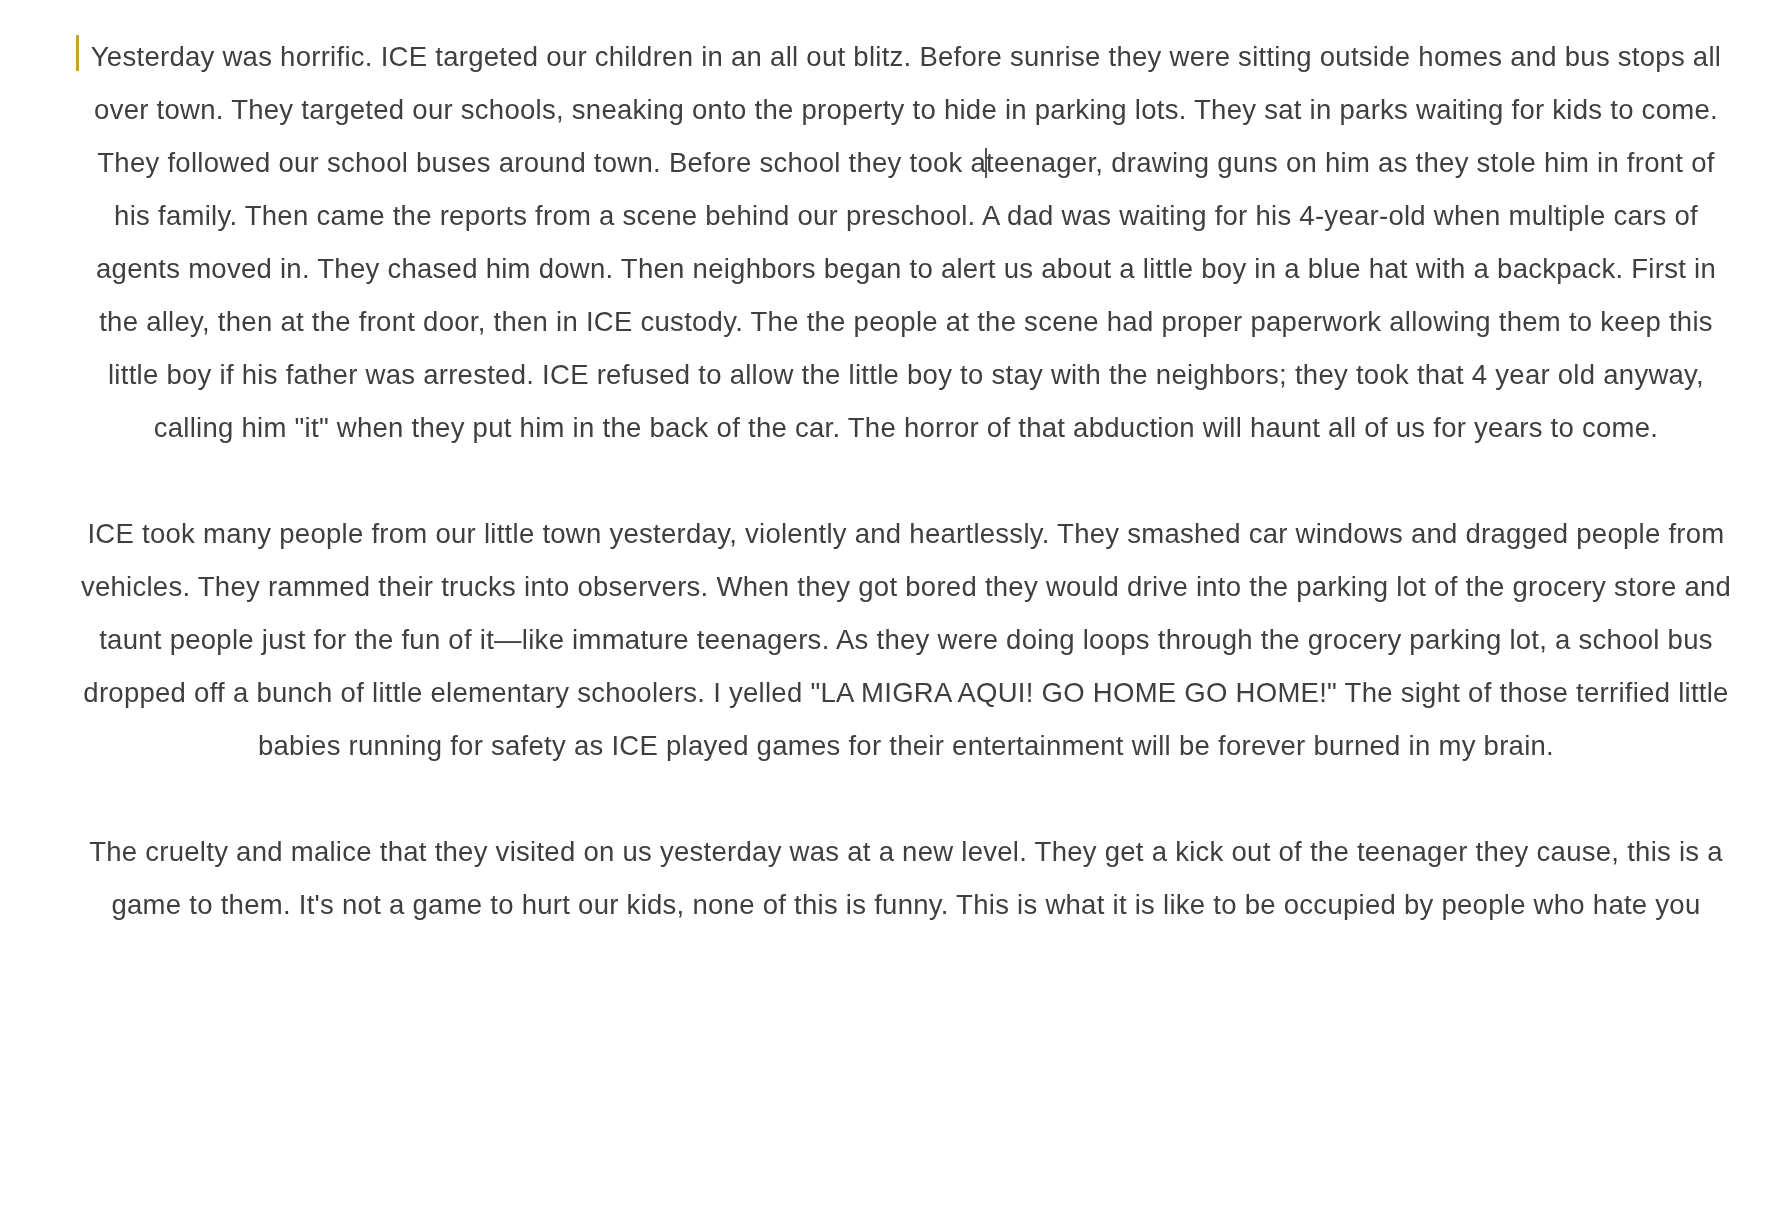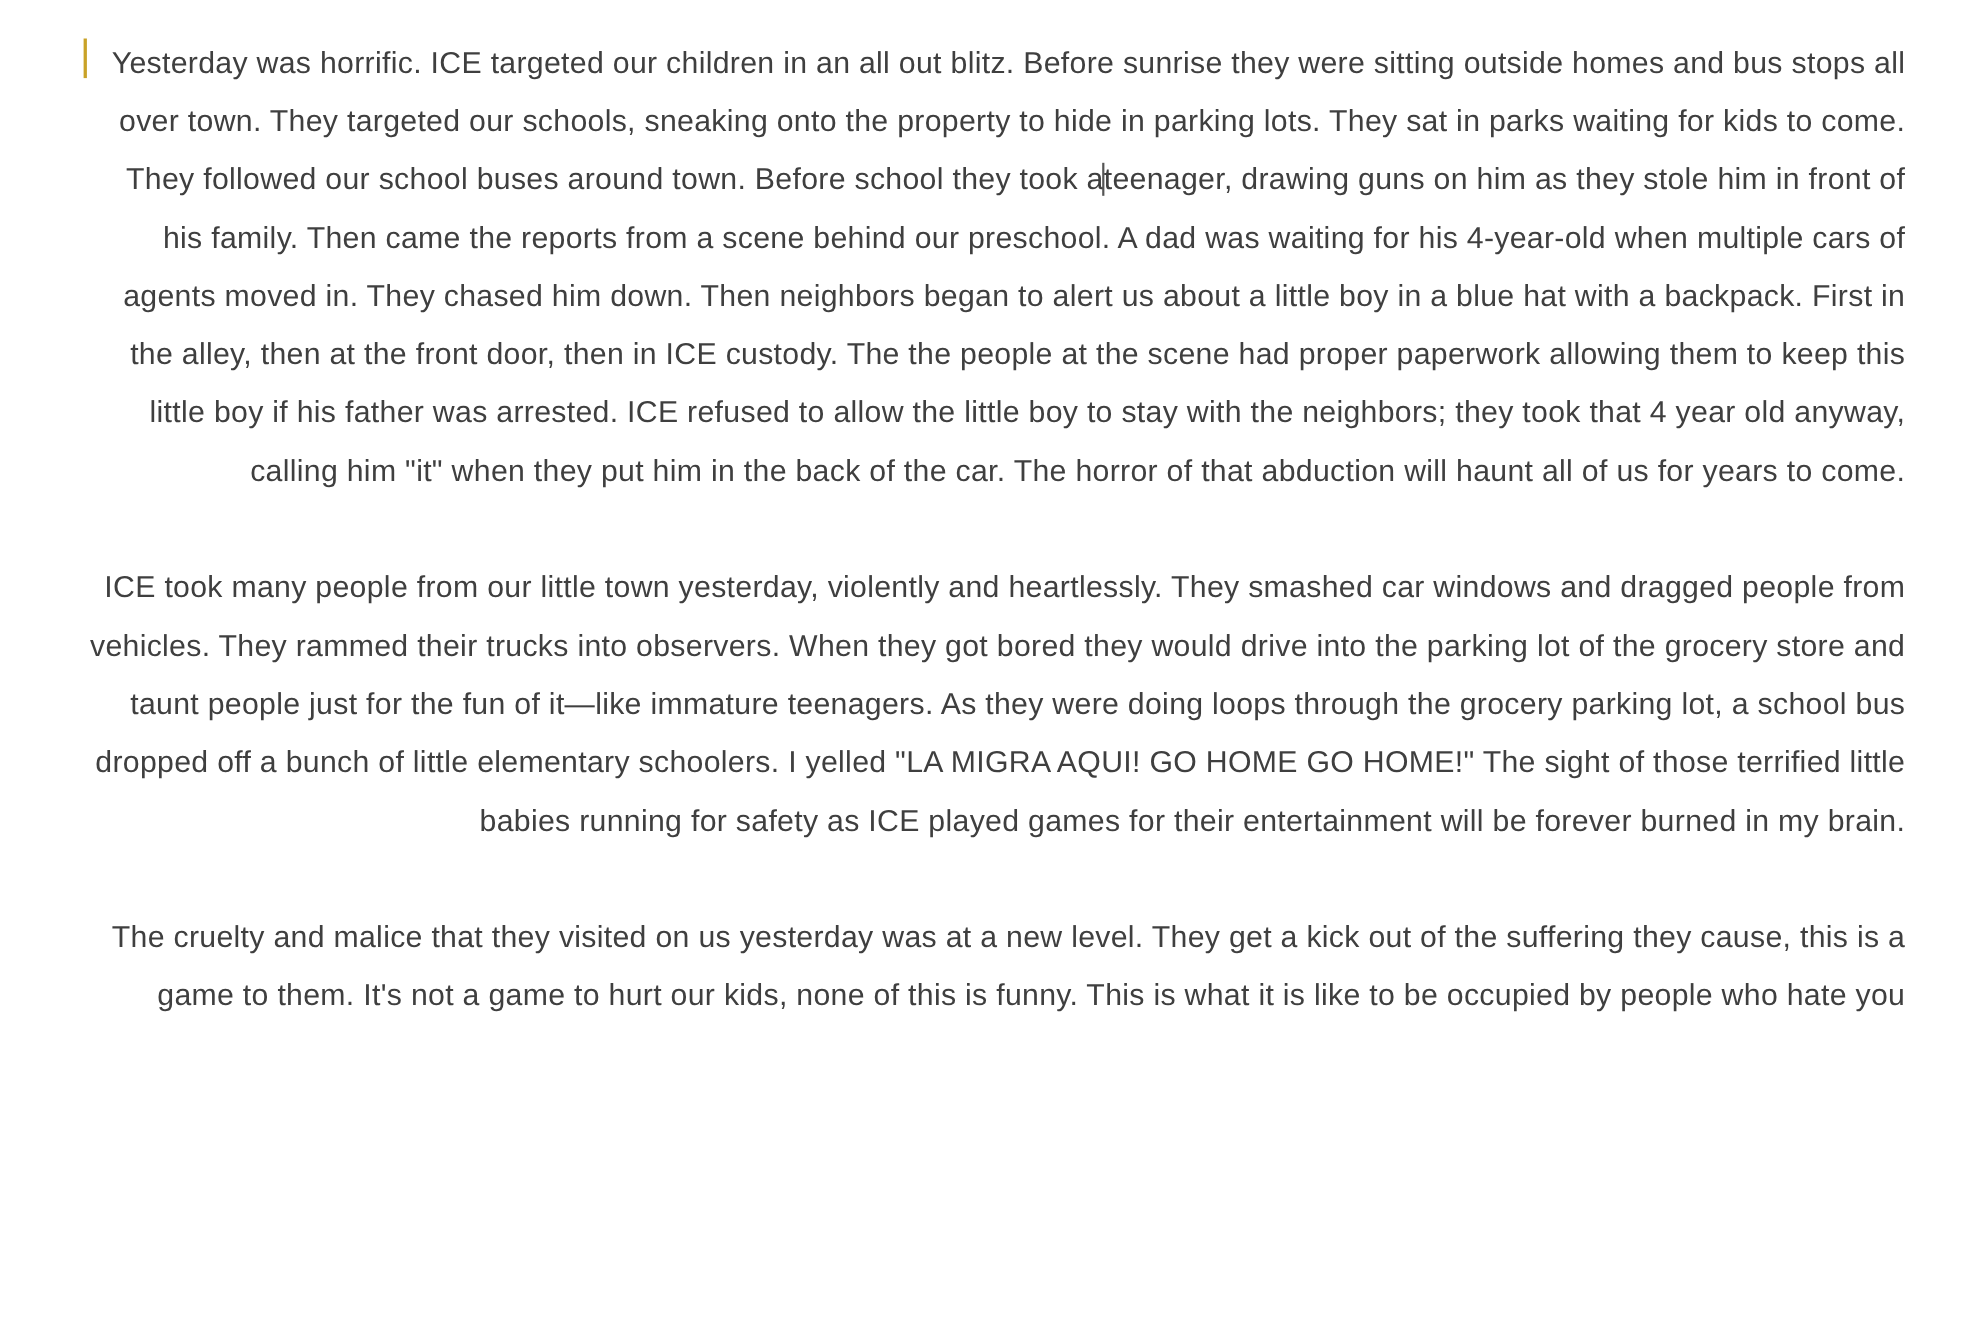--- a/index.html
+++ b/index.html
@@ -28,21 +28,21 @@
     padding-left: 80px;
     padding-right: 60px;
   }
   p.para {
     margin: 0 0 53px 0;
     font-size: 27.5px;
     line-height: 53px;
     color: #3f3f3f;
     letter-spacing: 0.01em;
     font-weight: 400;
-    text-align: right;
+    text-align: center;
     white-space: pre-wrap;
   }
   p.para:last-child {
     margin-bottom: 0;
   }
   
   .start-marker {
     position: absolute;
     left: 76px;
     top: 35px;
@@ -66,16 +66,16 @@
 <div class="document">
 
   <div class="start-marker"></div>
 
   <div class="para-wrap">
 
     <p class="para"><span>Yesterday was horrific. ICE targeted our children in an all out blitz. Before sunrise they were sitting outside homes and bus stops all over town. They targeted our schools, sneaking onto the property to hide in parking lots. They sat in parks waiting for kids to come. They followed our school buses around town. Before school they took a</span><span class="text-caret"></span><span>teenager, drawing guns on him as they stole him in front of his family. Then came the reports from a scene behind our preschool. A dad was waiting for his 4-year-old when multiple cars of agents moved in. They chased him down. Then neighbors began to alert us about a little boy in a blue hat with a backpack. First in the alley, then at the front door, then in ICE custody. The the people at the scene had proper paperwork allowing them to keep this little boy if his father was arrested. ICE refused to allow the little boy to stay with the neighbors; they took that 4 year old anyway, calling him "it" when they put him in the back of the car. The horror of that abduction will haunt all of us for years to come.</span></p>
 
     <p class="para">ICE took many people from our little town yesterday, violently and heartlessly. They smashed car windows and dragged people from vehicles. They rammed their trucks into observers. When they got bored they would drive into the parking lot of the grocery store and taunt people just for the fun of it—like immature teenagers. As they were doing loops through the grocery parking lot, a school bus dropped off a bunch of little elementary schoolers. I yelled "LA MIGRA AQUI! GO HOME GO HOME!" The sight of those terrified little babies running for safety as ICE played games for their entertainment will be forever burned in my brain.</p>
 
-    <p class="para">The cruelty and malice that they visited on us yesterday was at a new level. They get a kick out of the suffering they cause, this is a game to them. It's not a game to hurt our kids, none of this is funny. This is what it is like to be occupied by people who hate you</p>
+    <p class="para">The cruelty and malice that they visited on us yesterday was at a new level. They get a kick out of the teenager they cause, this is a game to them. It's not a game to hurt our kids, none of this is funny. This is what it is like to be occupied by people who hate you</p>
 
   </div>
 </div>
 
 </body></html>

